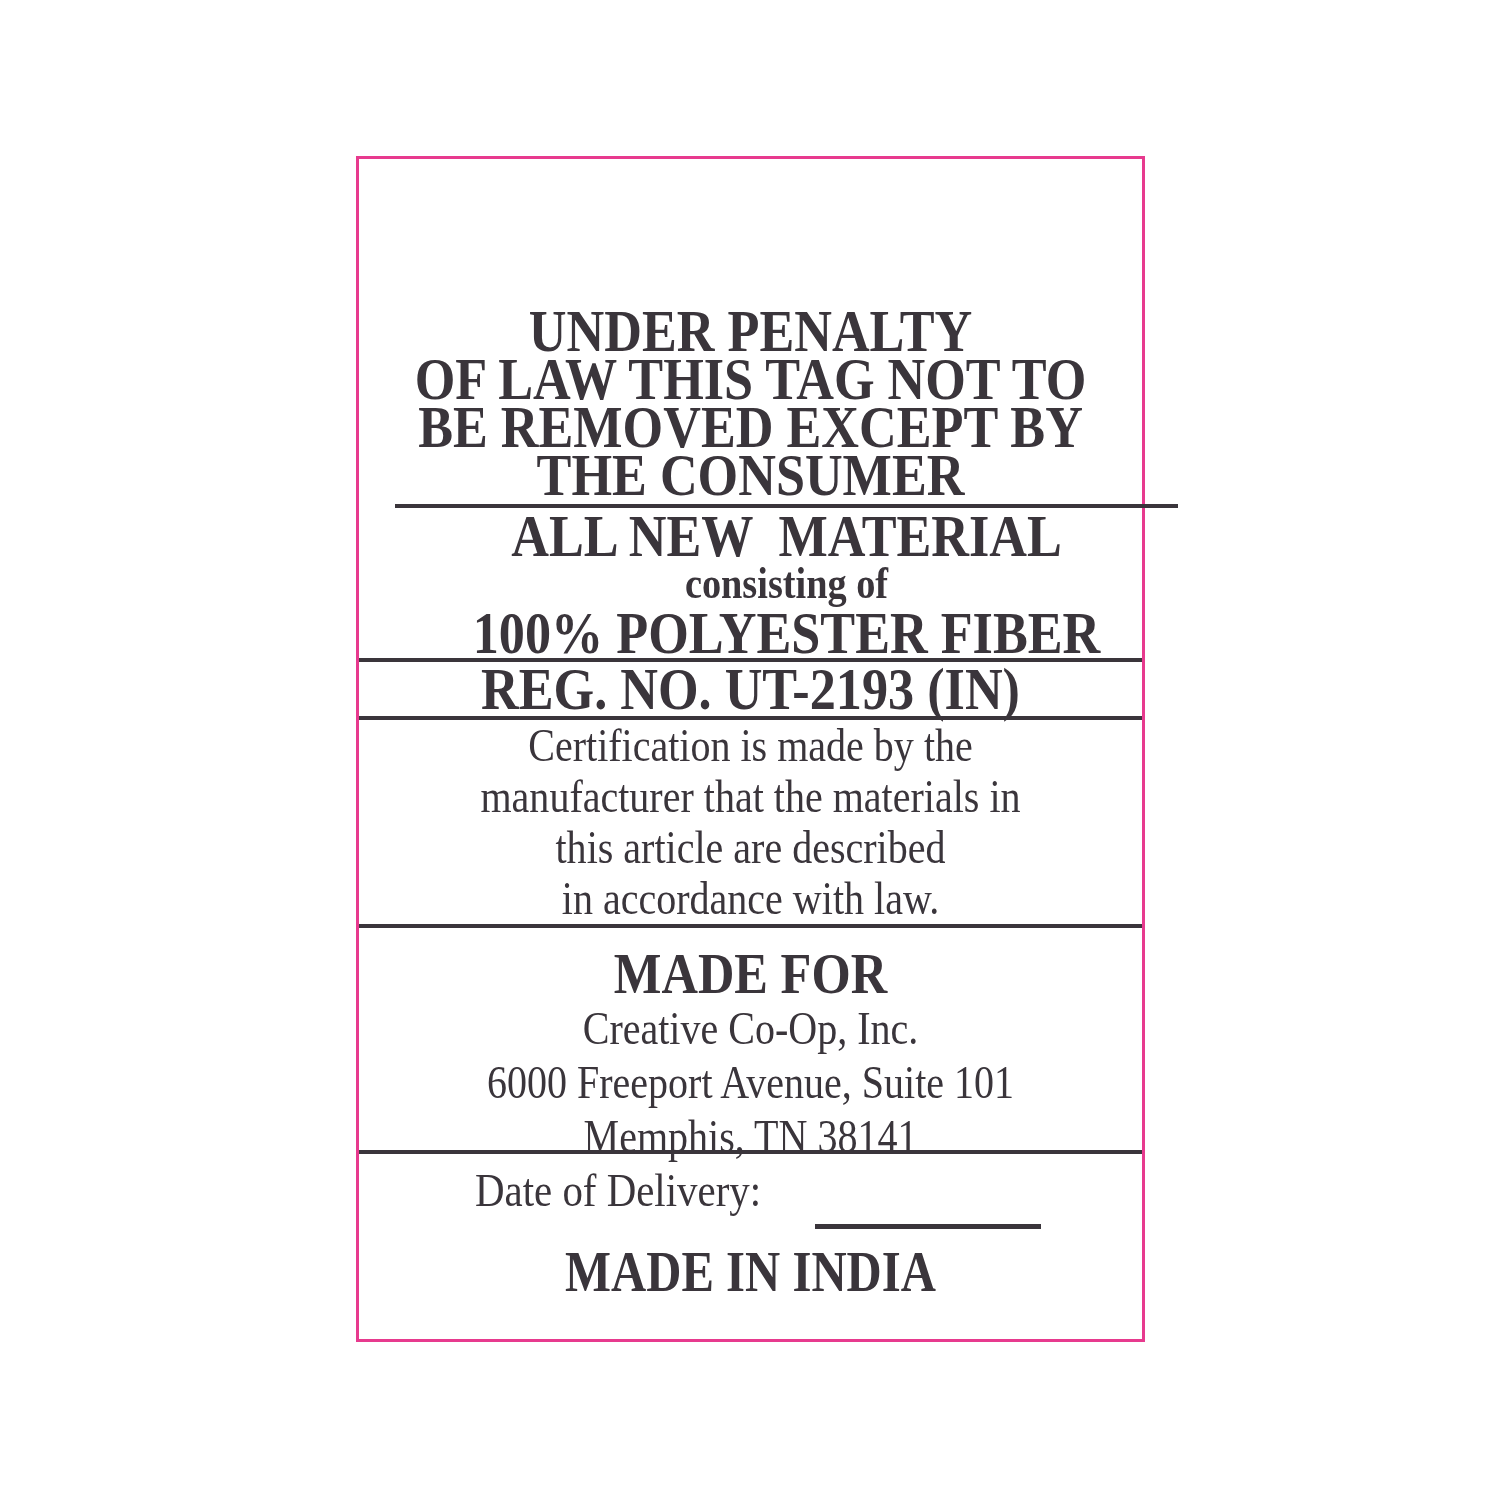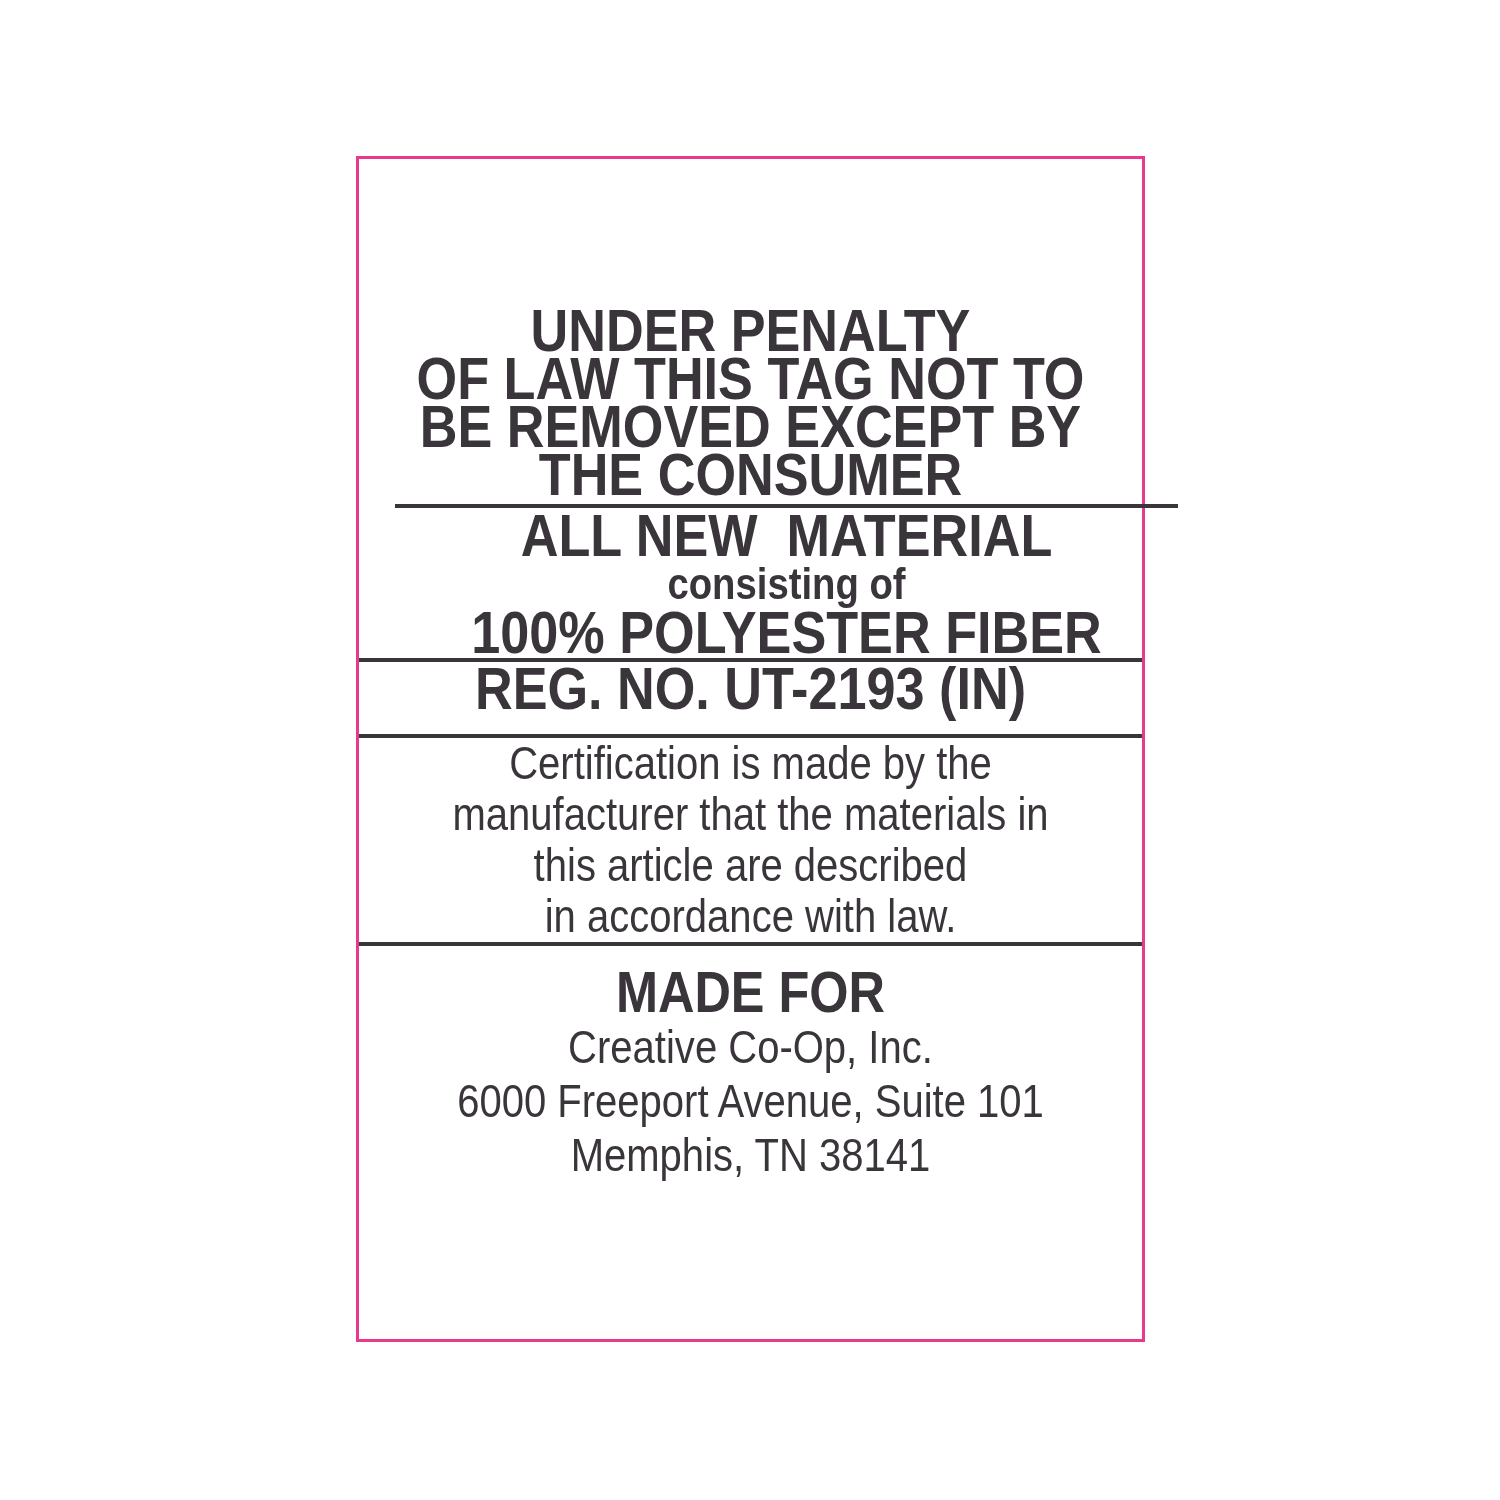--- a/index.html
+++ b/index.html
@@ -12,25 +12,25 @@
     color:#3a353b;
     overflow:hidden;
   }
   .label {
     position:absolute;
     left:356px; top:156px;
     width:789px; height:1186px;
     border:3px solid #e73a8e;
     background:#ffffff;
   }
-  .sec { width:100%; text-align:center; overflow:visible; }
+  .sec { width:100%; text-align:center; overflow:visible;font-family:Liberation Serif, serif; }
   .rule { border-top:4px solid #3a353b; }
   .s1 { height:345px; padding-top:148px; }
   .s2 { height:154px; padding-top:2px;margin-left:36px; }
-  .s3 { height:76px; }
+  .s3 { height:58px; }
   .s4 { height:208px; }
   .s5 { height:226px; padding-top:18px; }
   .s6 { height:189px; padding-top:8px; position:relative; text-align:left; }
 
   .cond { transform:scaleX(0.87); transform-origin:50% 0; }
 
   .big   { font-weight:bold; font-size:60px; line-height:48px; white-space:nowrap; }
   .big-lh52 { font-weight:bold; font-size:60px; line-height:52px; white-space:nowrap; }
   .big-lh54 { font-weight:bold; font-size:60px; line-height:54px; white-space:nowrap; }
   .med   { font-weight:bold; font-size:44px; line-height:44px; white-space:nowrap; }
@@ -100,15 +100,22 @@
 
     <div class="sec s5 rule">
       <div class="cond">
         <div class="mfhead">MADE FOR</div>
         <div class="reg54">Creative Co-Op, Inc.</div>
         <div class="reg54">6000 Freeport Avenue, Suite 101</div>
         <div class="reg54">Memphis, TN 38141</div>
       </div>
     </div>
 
+    <div class="sec s6 rule">
+      <div class="date-row">
+        <span class="date-label">Date of Delivery:</span>
+      </div>
+      <div class="date-blank"></div>
+      <div class="made-in cond">MADE IN INDIA</div>
+    </div>
 
   </div>
 </div>
 
 </body></html>

